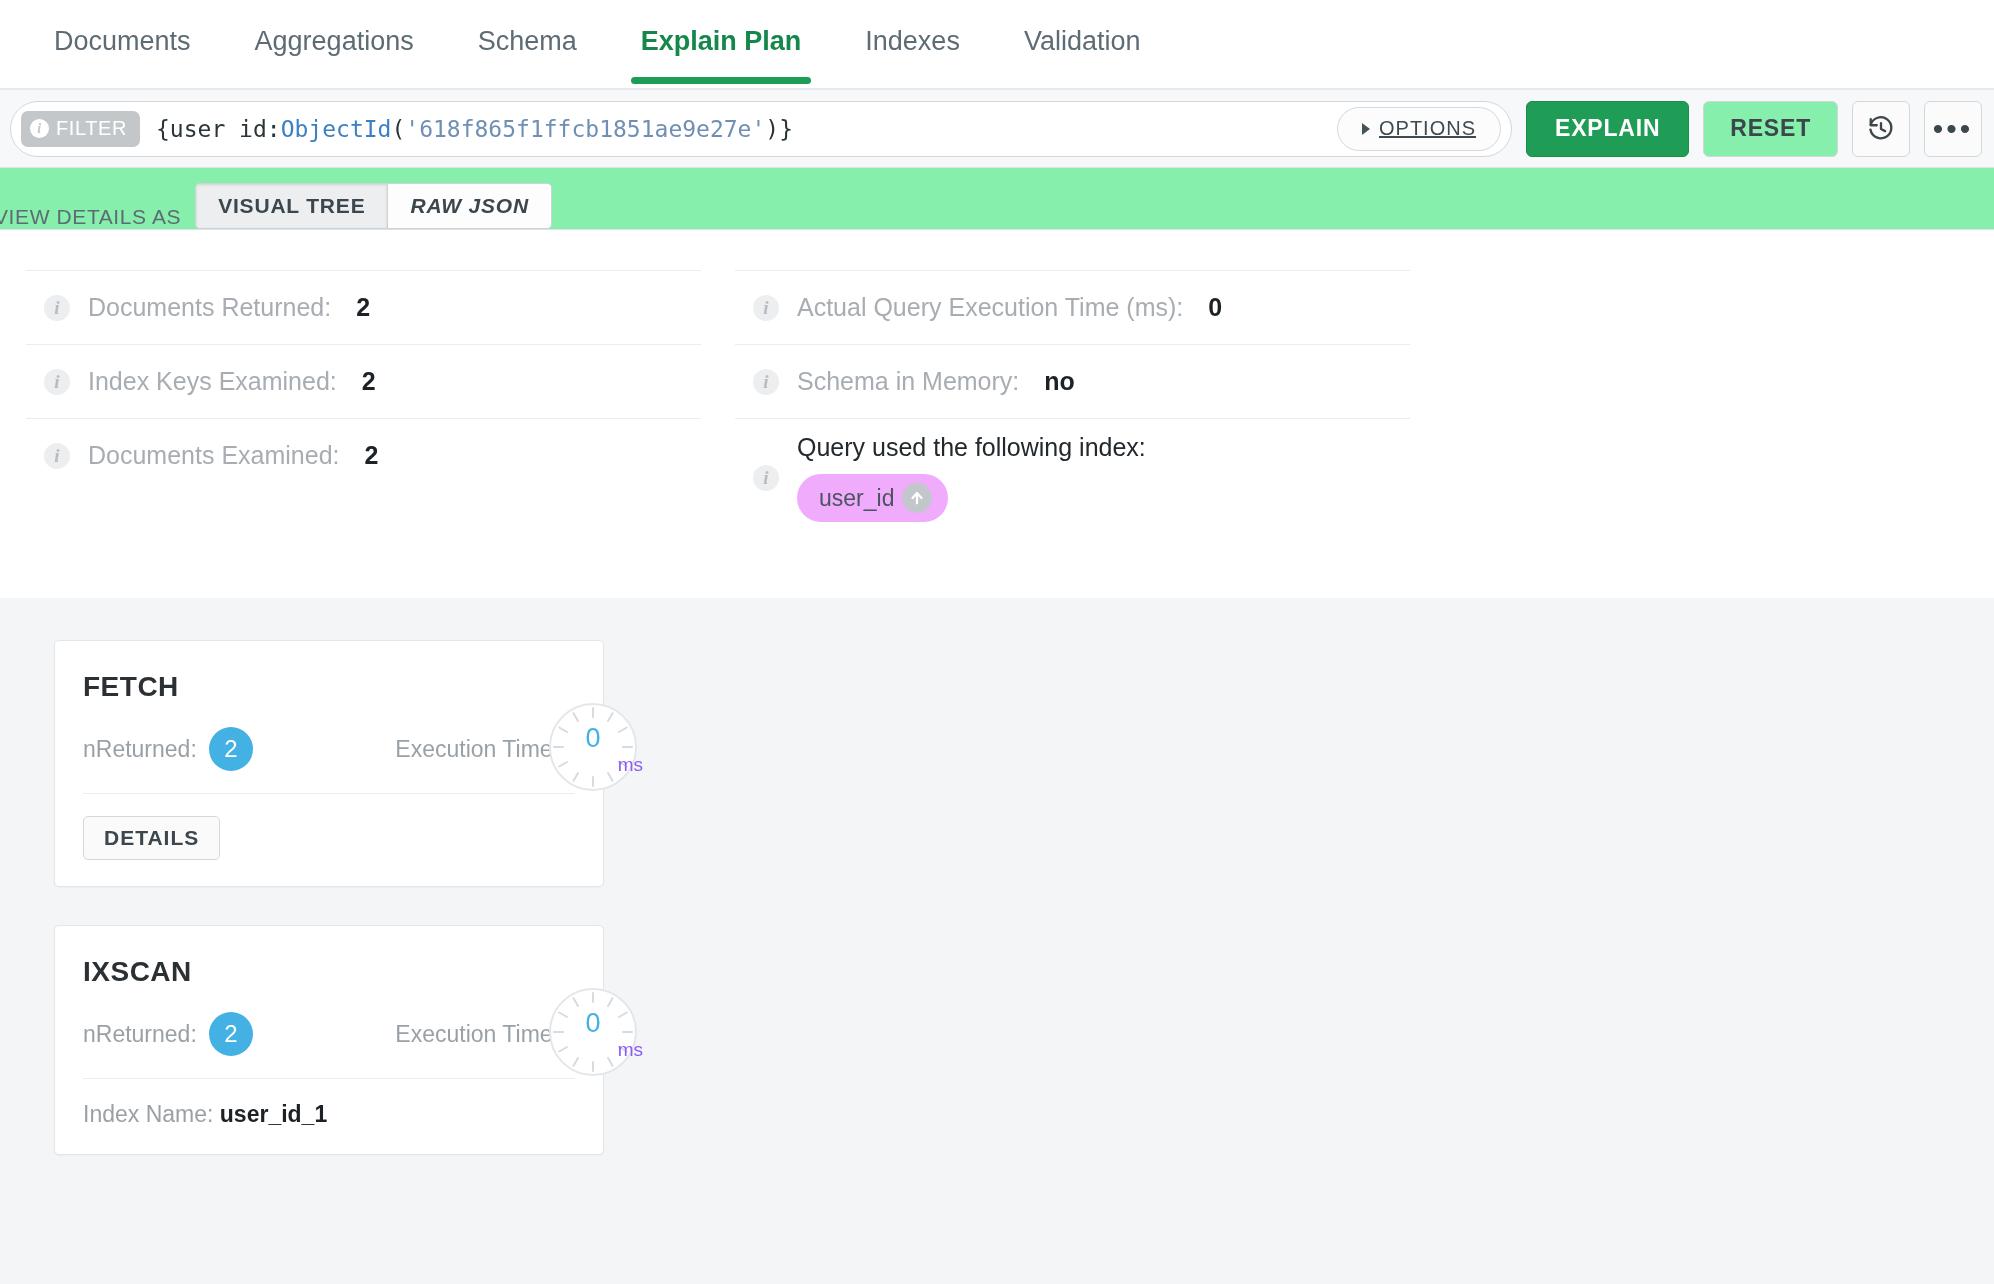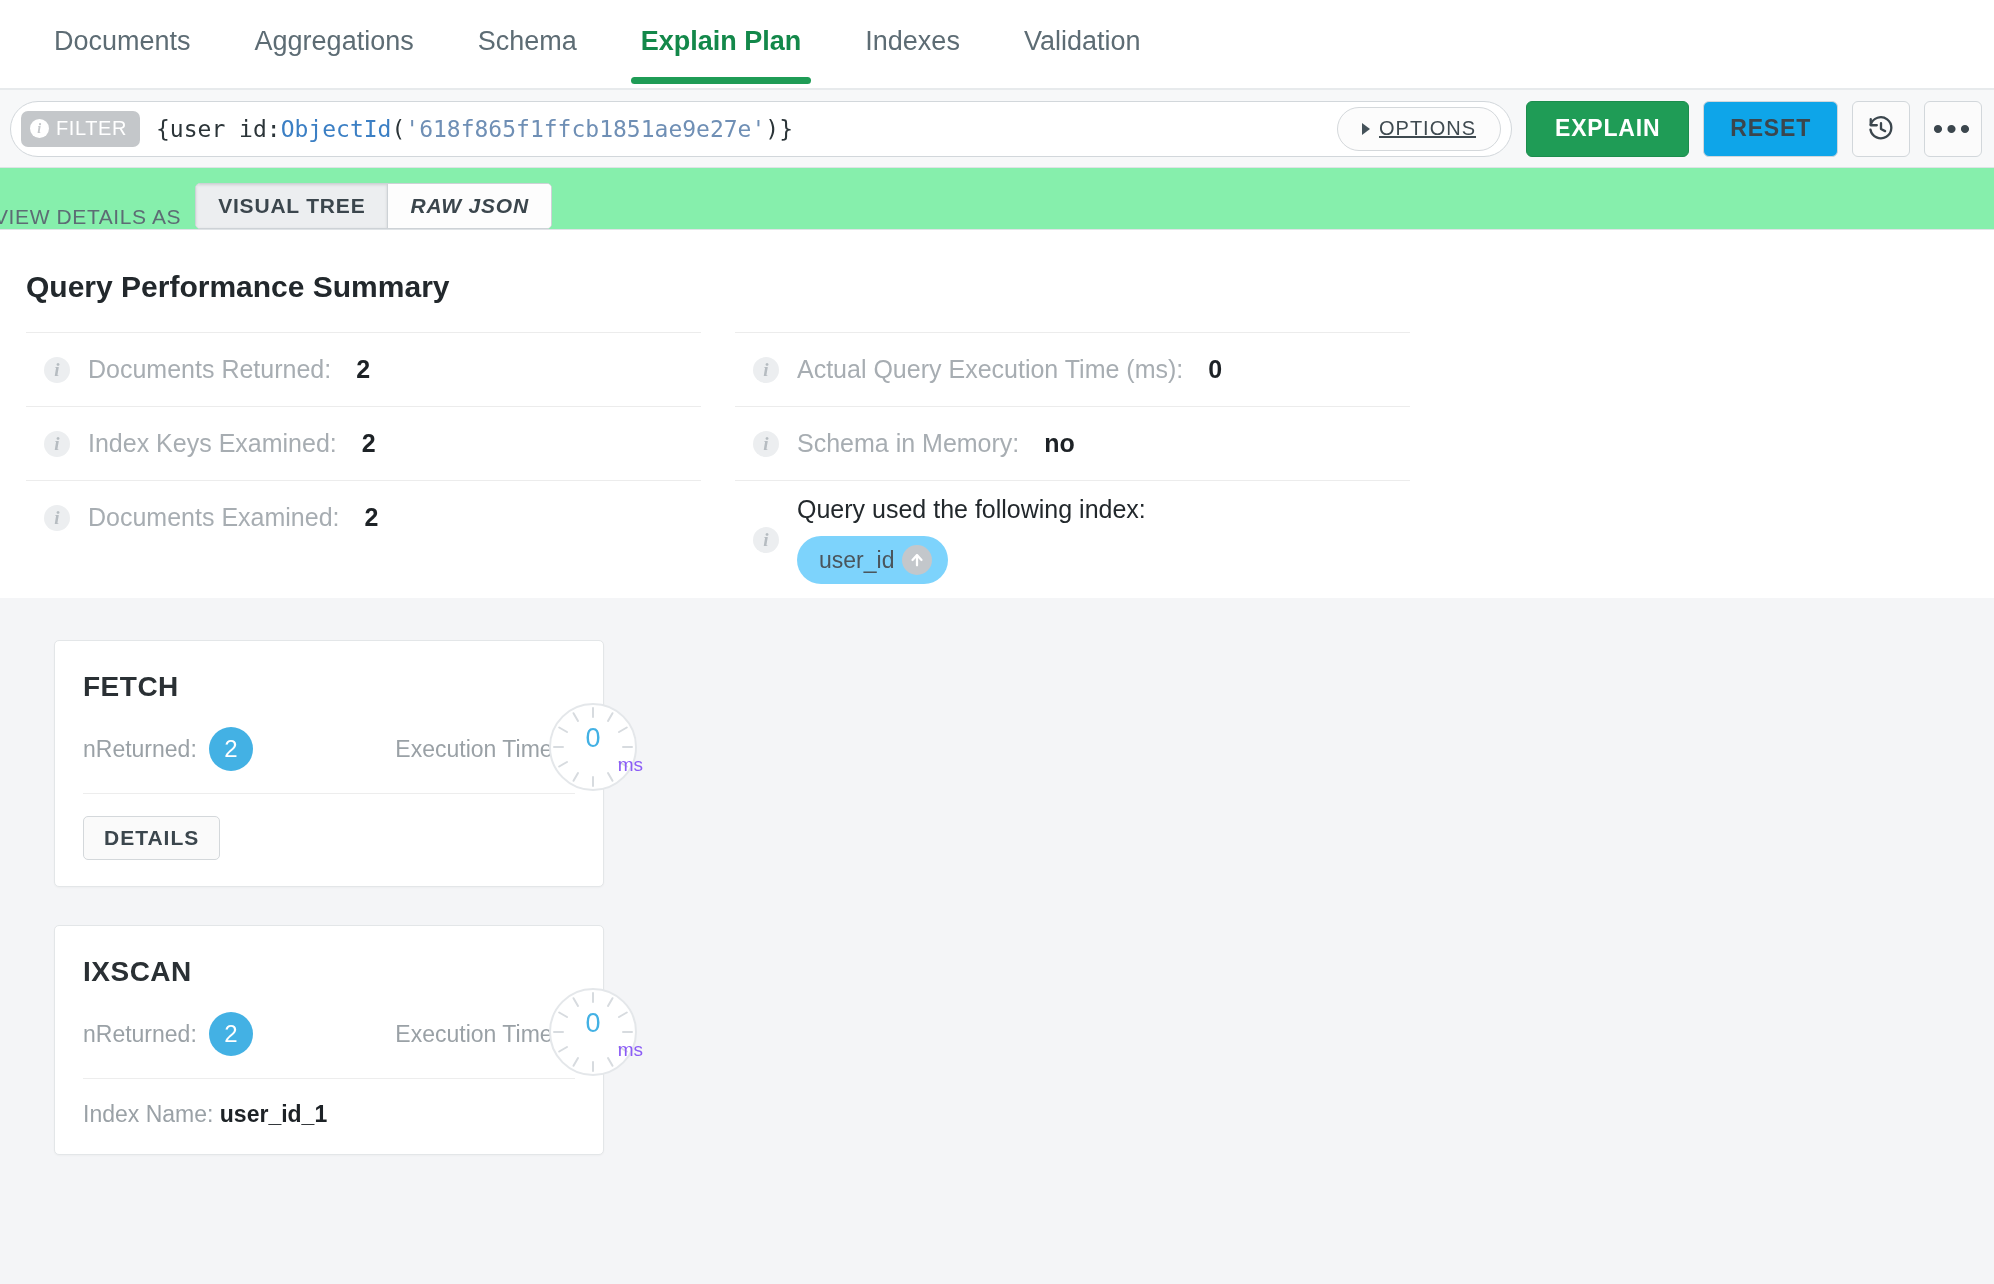--- a/index.html
+++ b/index.html
@@ -128,21 +128,21 @@
     letter-spacing: 0.8px;
     cursor: pointer;
     margin-left: 14px;
   }
   .btn-explain {
     background: #1f9c56; color: #ffffff;
     border: 1px solid #1b8d4d;
     padding: 0 28px; font-weight: bold;
   }
   .btn-reset {
-    background: #0ea5e9; color: #3b464d;
+    background: #86efac; color: #3b464d;
     border: 1px solid #d2d7db;
     padding: 0 26px; font-weight: bold;
   }
   .btn-icon {
     background: #fbfbfb;
     border: 1px solid #d2d7db;
     width: 58px; color: #3b464d;
   }
   .btn-icon svg { display: block; }
   .dots { font-size: 30px; letter-spacing: 3px; line-height: 0.6; color: #3b464d; }
@@ -220,21 +220,21 @@
     display: flex; align-items: center; justify-content: center;
     flex: none;
   }
   .sum-label { font-size: 25px; color: #a7adb2; }
   .sum-value { font-size: 25px; color: #1d2226; font-weight: bold; margin-left: 7px; }
 
   .idx-block { display: flex; flex-direction: column; gap: 12px; }
   .idx-title { font-size: 25px; color: #22282c; }
   .idx-badge {
     align-self: flex-start;
-    background: #7dd3fc;
+    background: #f0abfc;
     border-radius: 24px;
     height: 48px;
     display: flex; align-items: center; gap: 8px;
     padding: 0 16px 0 22px;
     font-size: 23px;
     color: #4a555c;
   }
   .arrow-circle {
     width: 30px; height: 30px; border-radius: 50%;
     background: #c3c7cb;
@@ -372,21 +372,20 @@
     <div class="seg-item selected">
       <span>VISUAL TREE</span>
     </div>
     <div class="seg-item">
       <span>RAW JSON</span>
     </div>
   </div>
 </div>
 
 <div class="summary">
-  <h2>Query Performance Summary</h2>
   <div class="sum-cols">
     <div class="sum-col">
       <div class="sum-row">
         <span class="info-i">i</span>
         <span class="sum-label">Documents Returned:</span>
         <span class="sum-value">2</span>
       </div>
       <div class="sum-row">
         <span class="info-i">i</span>
         <span class="sum-label">Index Keys Examined:</span>

